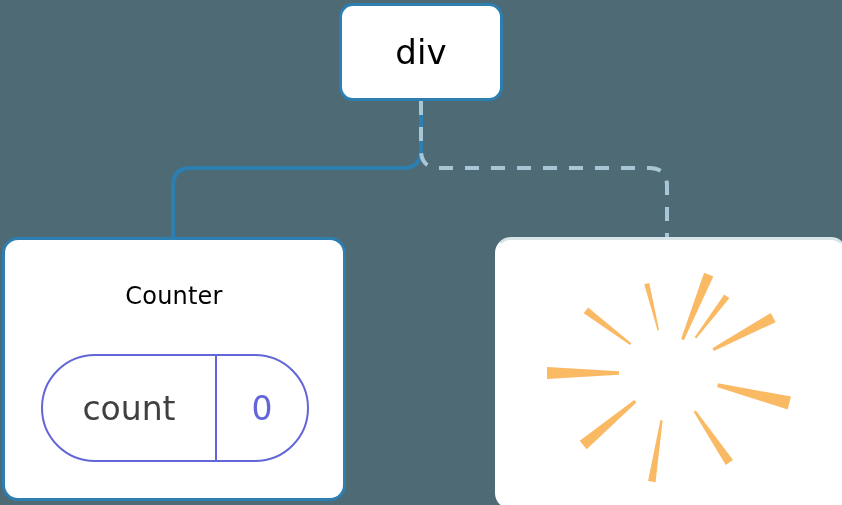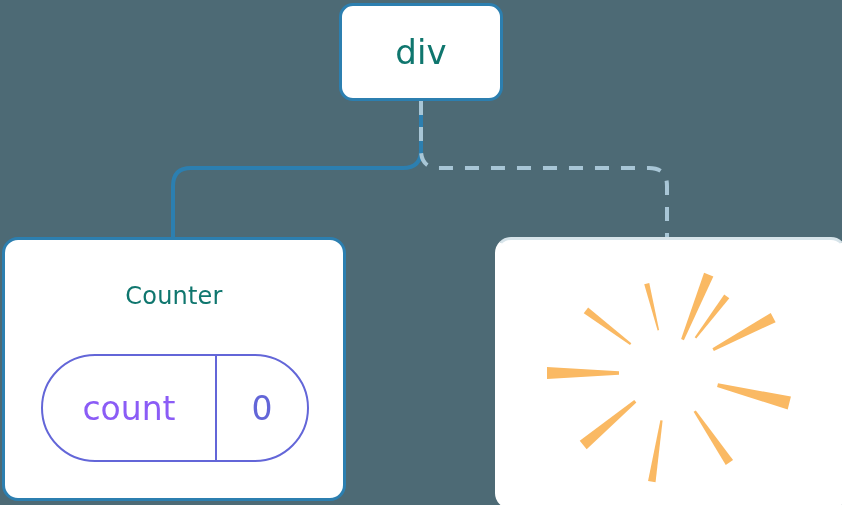--- a/index.html
+++ b/index.html
@@ -66,21 +66,21 @@
     top: 237px;
     width: 352px;
     height: 272px;
     border: 3px solid #ffffff;
     border-top-color: #d7e4ea;
     border-radius: 16px;
     justify-content: center;
   }
 
   .node-title {
-    color: #0f766e;
+    color: #000000;
     font-size: 34px;
     font-weight: 400;
     line-height: 1;
     letter-spacing: 0.2px;
   }
   .node-title.small {
     font-size: 24px;
   }
 
   
@@ -96,21 +96,21 @@
     display: flex;
     align-items: stretch;
     box-sizing: border-box;
     overflow: hidden;
   }
   .pill-key {
     flex: 0 0 174px;
     display: flex;
     align-items: center;
     justify-content: center;
-    color: #8b5cf6;
+    color: #404040;
     font-size: 33px;
     border-right: 2px solid #6366d8;
     box-sizing: border-box;
   }
   .pill-val {
     flex: 1 1 auto;
     display: flex;
     align-items: center;
     justify-content: center;
     color: #6366d8;

